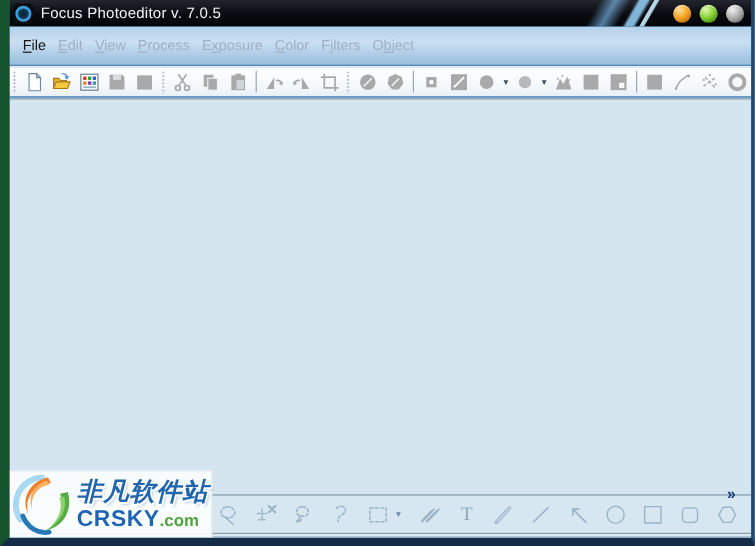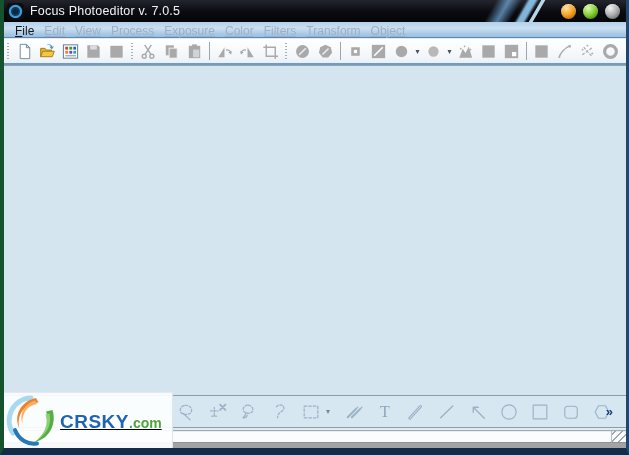--- a/index.html
+++ b/index.html
@@ -1,43 +1,43 @@
 <!DOCTYPE html>
 <html><head>
 <meta charset="utf-8">
 <style>
   html,body{margin:0;padding:0;background:#fff;}
   *{box-sizing:border-box;}
   .window{
     position:relative;width:629px;height:455px;overflow:hidden;
-    border-left:4px solid #14532d;border-right:3px solid #24466e;border-bottom:7px solid #142c48;
-    background:#a3a3a3;font-family:"Liberation Sans",sans-serif;
+    border-left:8px solid #14532d;border-right:3px solid #24466e;border-bottom:7px solid #142c48;
+    background:#0ea5e9;font-family:"Liberation Sans",sans-serif;
   }
   
   .titlebar{position:relative;height:22px;margin:0 -3px 0 -2px;display:flex;align-items:center;
     background:linear-gradient(#23252e,#0a0b10 55%,#050609);overflow:hidden;}
   .app-icon{width:17px;height:17px;margin:0 6px 0 5px;border-radius:4px;background:#0c0d11;
     display:flex;align-items:center;justify-content:center;flex:0 0 auto;}
   .win-title{color:#f2f4f8;font-size:12.5px;letter-spacing:.2px;white-space:nowrap;}
   .streak{position:absolute;left:470px;top:-4px;width:110px;height:30px;pointer-events:none;}
   .streak i{position:absolute;top:0;height:30px;transform:skewX(-30deg);display:block;}
   .streak i:nth-child(1){left:18px;width:26px;background:linear-gradient(to right,rgba(120,185,240,0),rgba(125,190,243,.65),rgba(120,185,240,0));}
   .streak i:nth-child(2){left:50px;width:9px;background:rgba(150,210,250,.85);filter:blur(1px);}
   .streak i:nth-child(3){left:63px;width:4px;background:rgba(200,235,253,.9);filter:blur(.5px);}
   .win-buttons{margin-left:auto;display:flex;align-items:center;gap:7px;padding-right:9px;}
   .orb{width:15px;height:15px;border-radius:50%;box-shadow:0 1px 1px rgba(0,0,0,.6), inset 0 1px 1px rgba(255,255,255,.5);}
   .orb.o-orange{background:radial-gradient(circle at 35% 28%,#ffe2a0,#f5a323 48%,#a35400 95%);}
   .orb.o-green{background:radial-gradient(circle at 35% 28%,#e0f8b0,#84cf30 48%,#2f6e06 95%);}
   .orb.o-gray{background:radial-gradient(circle at 35% 28%,#f2f2f2,#aeaeae 48%,#565656 95%);}
   
-  .menubar{height:16px;display:flex;padding-left:6px;white-space:nowrap;
+  .menubar{height:33px;display:flex;align-items:center;padding-left:6px;white-space:nowrap;
     background:linear-gradient(#b5d1ea,#cadff2 42%,#a7c7e4 82%,#9bbfde);
     border-bottom:1px solid #5d87b2;}
   .menu-item{font-size:12px;color:#15161a;padding:2px 5px;cursor:default;}
-  .menu-item.disabled{color:#9db0c3;text-decoration:underline;}
+  .menu-item.disabled{color:#9db0c3;}
   .menu-item u{text-underline-offset:1px;}
   
   .toolbar{height:27px;display:flex;align-items:center;overflow:hidden;
     background:linear-gradient(#ffffff,#f3f7fa 70%,#e9f0f5);
     border-top:1px solid #e3eaf0;border-bottom:2px solid #6f9cc6;}
   .band{display:flex;align-items:center;}
   .grip{width:4px;height:19px;margin:0 3px 0 2px;
     background-image:radial-gradient(circle,#9fb0bd 34%,rgba(0,0,0,0) 36%);background-size:4px 3px;}
   .tbi{width:23px;height:22px;display:flex;align-items:center;justify-content:center;border-radius:2px;}
   .sep{width:1px;height:18px;background:#9aa6b2;margin:0 3px;}
@@ -61,21 +61,21 @@
   
   .watermark{position:absolute;left:0;top:392px;width:169px;height:56px;z-index:5;
     background:rgba(252,254,255,.93);border-top:1px solid #e2e9ef;border-right:1px solid #dde5ec;
     display:flex;align-items:center;}
   .wm-logo{flex:0 0 auto;margin-left:2px;}
   .wm-text{margin-left:2px;line-height:1;}
   .wm-name{font-size:21px;font-weight:bold;font-style:italic;color:#2065b0;letter-spacing:1px;
     font-family:"DejaVu Sans",sans-serif;
     text-shadow:-1px -1px 0 #fff,1px -1px 0 #fff,-1px 1px 0 #fff,1px 1px 0 #fff,2px 2px 2px rgba(40,80,140,.25);}
   .wm-domain{margin-top:2px;font-weight:bold;
-    text-shadow:-1px -1px 0 #fff,1px -1px 0 #fff,-1px 1px 0 #fff,1px 1px 0 #fff;text-decoration:underline;}
+    text-shadow:-1px -1px 0 #fff,1px -1px 0 #fff,-1px 1px 0 #fff,1px 1px 0 #fff;}
   .wm-domain .d1{font-size:19px;color:#1e64b4;letter-spacing:.5px;}
   .wm-domain .d2{font-size:14px;color:#4ba43c;}
 </style>
 </head>
 <body>
 
 <div class="window">
 
   <div class="titlebar">
     <div class="app-icon">
@@ -99,21 +99,20 @@
   </div>
 
   <div class="menubar" id="menubar">
       <span class="menu-item"><u>F</u>ile</span>
       <span class="menu-item disabled"><u>E</u>dit</span>
       <span class="menu-item disabled"><u>V</u>iew</span>
       <span class="menu-item disabled"><u>P</u>rocess</span>
       <span class="menu-item disabled">E<u>x</u>posure</span>
       <span class="menu-item disabled"><u>C</u>olor</span>
       <span class="menu-item disabled">F<u>i</u>lters</span>
-      <span class="menu-item disabled"><u>T</u>ransform</span>
       <span class="menu-item disabled">O<u>b</u>ject</span>
     </div>
 
   <div class="toolbar" id="toolbar">
       <div class="band">
         <div class="grip"></div>
         <div class="tbi">
           <svg width="19" height="19" viewBox="0 0 20 20">
             <path d="M5.5 2.5h6.5l3.5 3.5v11.5h-10z" fill="#fff" stroke="#6e87a3"></path>
             <path d="M12 2.5l3.5 3.5h-3.5z" fill="#d5e2ee" stroke="#6e87a3"></path>
@@ -394,18 +393,19 @@
   <div class="watermark">
     <svg class="wm-logo" width="52" height="52" viewBox="0 0 52 52">
       <path d="M25 3 A 22.5 22.5 0 0 0 7 38" fill="none" stroke="#a9d9f1" stroke-width="5" stroke-linecap="round"></path>
       <path d="M9 35 C 13 45 22 50 31 48.5" fill="none" stroke="#2878b8" stroke-width="4" stroke-linecap="round"></path>
       <path d="M30 3 C 15 6 7 21 13.5 33.5 C 10 20 18.5 8.5 32.5 7.5 Z" fill="#ee8030"></path>
       <path d="M29 5.5 C 18 9 13 19 16.5 29 C 15.5 19 21 10.5 31 9 Z" fill="#f8b060"></path>
       <path d="M46.5 15 C 51 29.5 43 44.5 28 47 C 40.5 40.5 45 28 40 16.5 Z" fill="#55ad45"></path>
       <path d="M43.5 18.5 C 46 29 41 39.5 31.5 44 C 39.5 37.5 42.5 28 39.5 19.5 Z" fill="#8fd070"></path>
     </svg>
     <div class="wm-text">
+      <div class="wm-name">非凡软件站</div>
       <div class="wm-domain"><span class="d1">CRSKY</span><span class="d2">.com</span></div>
     </div>
   </div>
 
   <span class="overflow" id="overflowBtn" style="position:absolute;right:8px;top:403px;">»</span>
 </div>
 
 </body></html>

